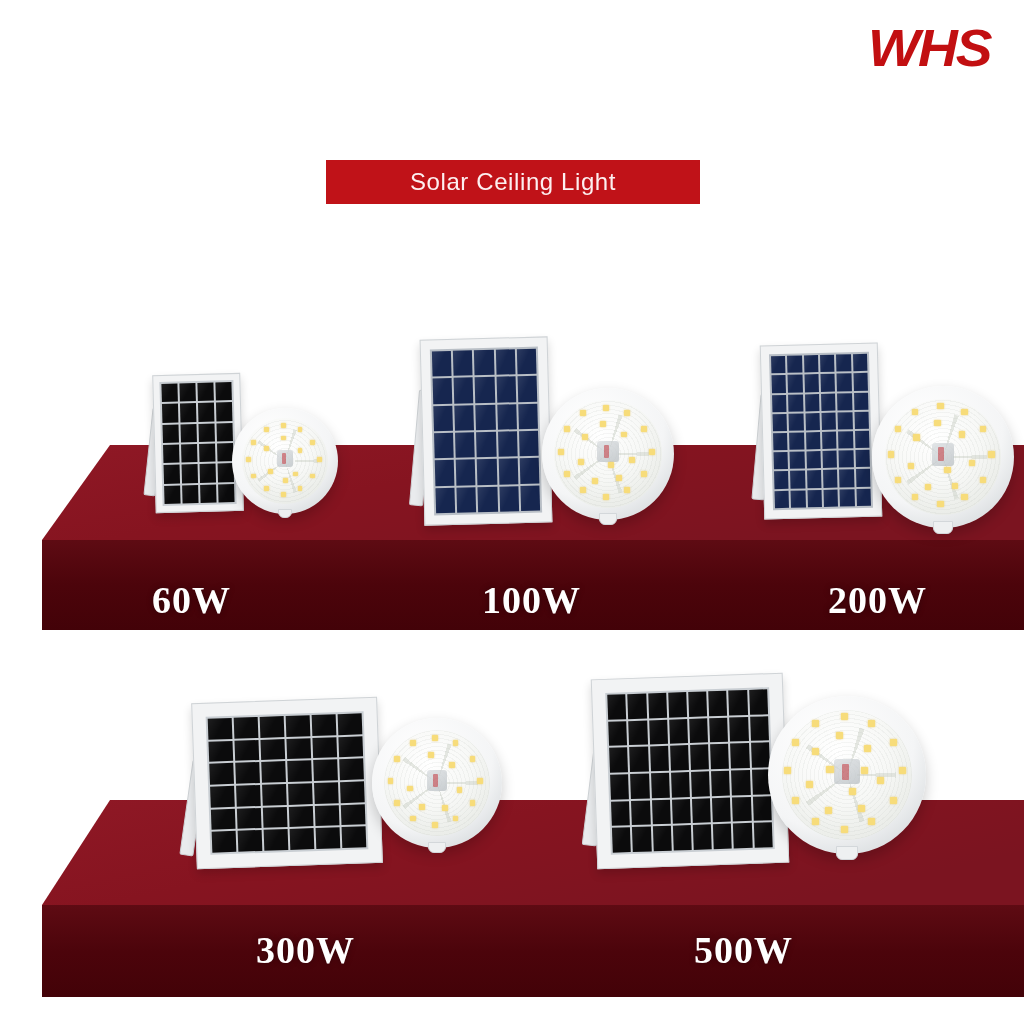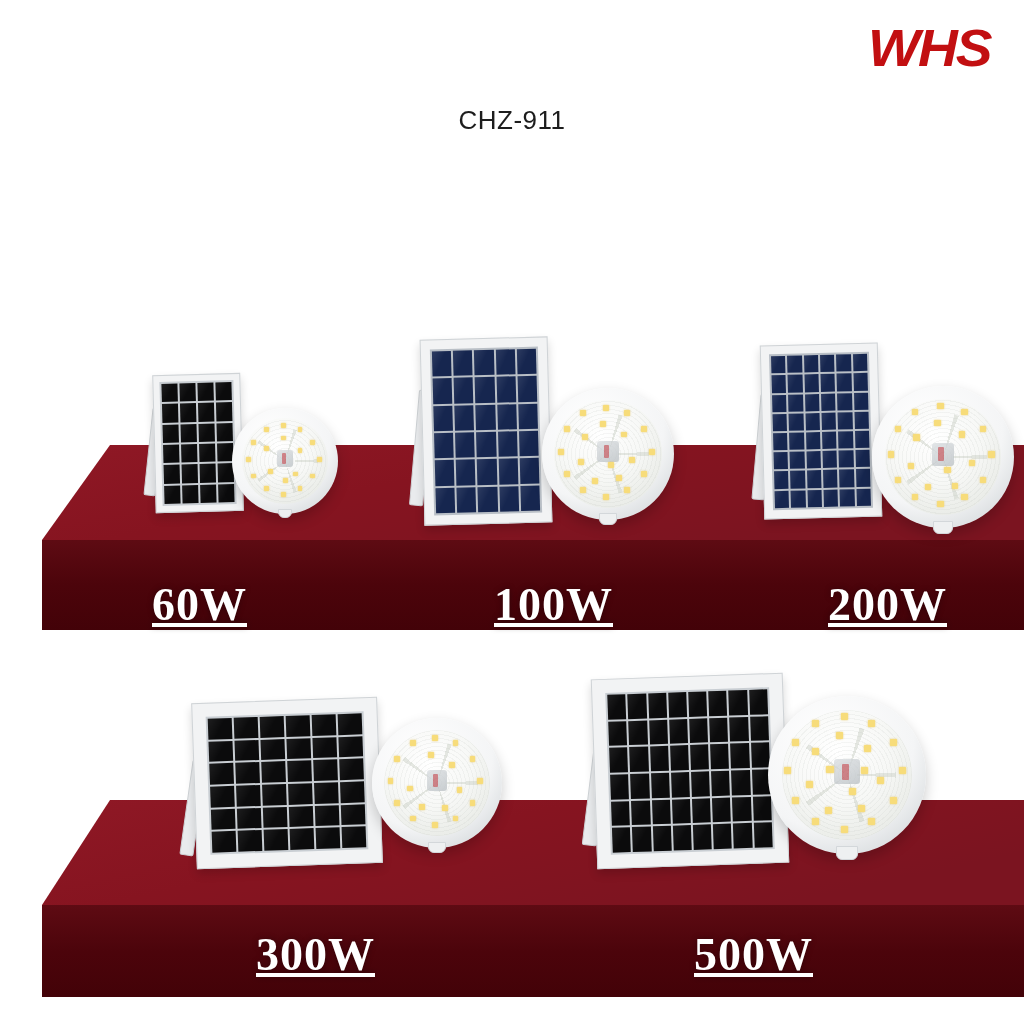--- a/index.html
+++ b/index.html
@@ -43,25 +43,24 @@
     position:absolute; left:0; right:0; top:229px;
     display:flex; justify-content:center; gap:38px;
     font-size:19px; color:#161616;
   }
   .features span{white-space:nowrap;}
   .slab-label{
     position:absolute;
     color:#ffffff;
     font-family:"Liberation Serif", serif;
     font-weight:bold;
-    font-size:46px;
+    font-size:38px;
     letter-spacing:1px;
     text-shadow:0 0 6px rgba(0,0,0,.35);
     white-space:nowrap;
-    text-decoration:underline;
   }
 
   
   .product{position:absolute;}
 
   
   .panel{
     position:absolute;
     background:#f2f3f4;
     border:1px solid #cfd3d6;
@@ -161,22 +160,24 @@
     box-sizing:border-box;
   }
 </style>
 </head>
 <body>
 
 <div id="stage">
 
   <div class="brand">WHS</div>
 
-  <div class="model">CHZ-911</div>
-
+
+  <div class="banner">
+    <span class="banner-text">Solar Ceiling Light</span>
+  </div>
 
 
   <div>
     <svg width="1024" height="240" style="position:absolute;left:0;top:415px;">
       <defs>
         <linearGradient id="topgradA" x1="0" y1="0" x2="1" y2="0.5">
           <stop offset="0%" stop-color="#8f1825"></stop>
           <stop offset="45%" stop-color="#861420"></stop>
           <stop offset="100%" stop-color="#7b1420"></stop>
         </linearGradient>
@@ -184,21 +185,21 @@
           <stop offset="0%" stop-color="#5e0b13"></stop>
           <stop offset="50%" stop-color="#4c040b"></stop>
           <stop offset="100%" stop-color="#430208"></stop>
         </linearGradient>
       </defs>
       <polygon points="110,30 1024,30 1024,125 42,125" fill="url(#topgradA)"></polygon>
       <polygon points="42,125 1024,125 1024,215 42,215" fill="url(#frontgradA)"></polygon>
       <polygon points="110,30 42,125 42,215 42,215" fill="#7a1320" opacity="0"></polygon>
     </svg>
     <div class="slab-label" style="left:152px;top:578px;">60W</div>
-    <div class="slab-label" style="left:494px;top:578px;">100W</div>
+    <div class="slab-label" style="left:482px;top:578px;">100W</div>
     <div class="slab-label" style="left:828px;top:578px;">200W</div>
   </div>
 
   <div>
     <svg width="1024" height="260" style="position:absolute;left:0;top:775px;">
       <defs>
         <linearGradient id="topgradB" x1="0" y1="0" x2="1" y2="0.5">
           <stop offset="0%" stop-color="#8f1825"></stop>
           <stop offset="45%" stop-color="#861420"></stop>
           <stop offset="100%" stop-color="#7b1420"></stop>

